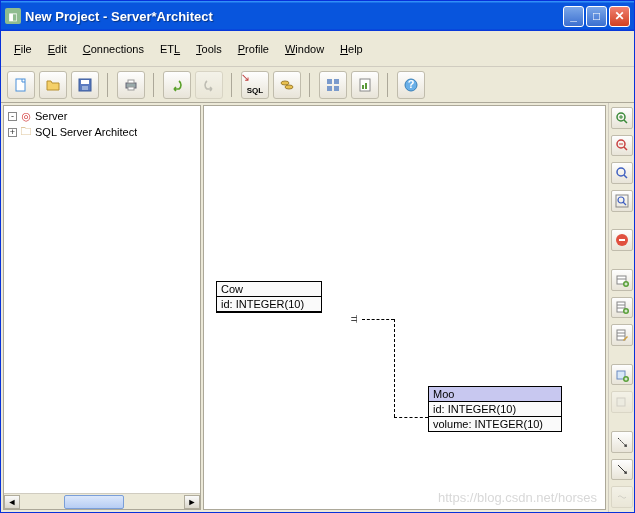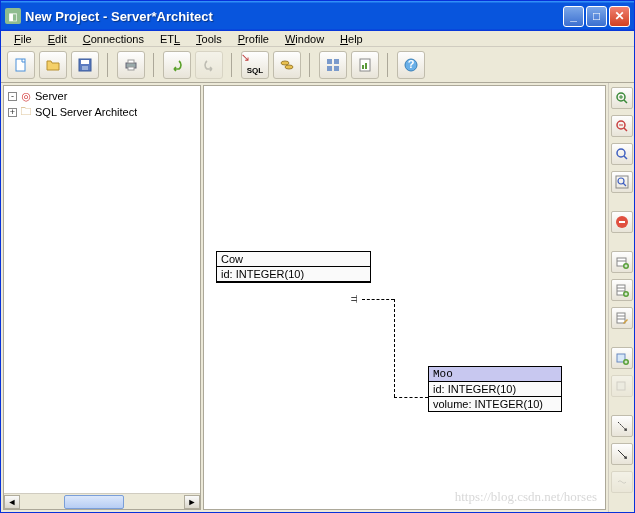--- a/index.html
+++ b/index.html
@@ -5,21 +5,21 @@
 * { box-sizing: border-box; margin: 0; padding: 0; font-family: Tahoma, sans-serif; font-size: 11px; }
 body { background: #ece9d8; width: 635px; height: 513px; overflow: hidden; }
 .window { width: 635px; height: 513px; border: 1px solid #0831d9; background: #ece9d8; display: flex; flex-direction: column; }
 .titlebar { height: 30px; background: linear-gradient(to bottom, #3b9eff 0%, #0855dd 8%, #0855dd 92%, #0831d9 100%); display: flex; align-items: center; padding: 0 4px; color: white; }
 .titlebar .app-icon { width: 16px; height: 16px; margin-right: 4px; background: #8fbc8f; border-radius: 2px; display:inline-flex; align-items:center; justify-content:center; font-size:10px;}
 .titlebar .title { flex: 1; font-weight: bold; font-size: 13px; text-shadow: 1px 1px 1px rgba(0,0,0,0.4); }
 .titlebar .winbtns { display: flex; gap: 2px; }
 .winbtn { width: 21px; height: 21px; border: 1px solid white; border-radius: 3px; display: flex; align-items: center; justify-content: center; font-weight: bold; font-size: 12px; color: white; cursor: pointer; }
 .winbtn.min, .winbtn.max { background: linear-gradient(to bottom,#7ba7e8,#3b6fd0); }
 .winbtn.close { background: linear-gradient(to bottom,#f08070,#d04020); }
-.menubar { height: 16px; background: #ece9d8; display: flex; align-items: center; padding: 2px 6px; gap: 2px; border-bottom: 1px solid #d0ccc0;}
+.menubar { height: 36px; background: #ece9d8; display: flex; align-items: center; padding: 2px 6px; gap: 2px; border-bottom: 1px solid #d0ccc0;}
 .menuitem { padding: 2px 7px; cursor: pointer; }
 .menuitem .ul { text-decoration: underline; }
 .toolbar { height: 36px; background: #ece9d8; display: flex; align-items: center; padding: 2px 6px; border-bottom: 1px solid #aca899; gap: 0; }
 .tbtn { width: 28px; height: 28px; border: 1px solid #c0bcac; background: linear-gradient(to bottom,#fefefe,#e8e4d8); border-radius: 3px; margin-right: 4px; display: flex; align-items: center; justify-content: center; cursor: pointer; font-size: 14px; }
 .tbtn.disabled { opacity: 0.45; cursor: default; }
 .tsep { width: 6px; height: 24px; border-left: 1px solid #aca899; margin: 0 4px; }
 .sql-lbl { font-size: 8px; font-weight: bold; position: relative; top: 4px; margin-top: 16px; }
 .main { flex: 1; display: flex; background: #ece9d8; min-height: 0; }
 .tree-panel { width: 198px; background: white; border: 1px solid #aca899; margin: 2px; display: flex; flex-direction: column; }
 .tree { flex: 1; padding: 2px; }
@@ -29,28 +29,28 @@
 .tree-icon.tgt { color:#d03030;}
 .tree-icon.db { color:#c09040;}
 .tree-scroll { height: 16px; background: #ece9d8; border-top: 1px solid #d0ccc0; display:flex; align-items:center; }
 .tree-scroll .arrow { width:16px; height:14px; background:linear-gradient(#fafafa,#dcd8cc); border:1px solid #b0ac9c; text-align:center; font-size:9px; line-height:12px;}
 .tree-scroll .thumb { width:60px; height:14px; margin-left:44px; background:linear-gradient(#dbe7fb,#b7cdf3); border:1px solid #7a9ed8; border-radius:2px;}
 .canvas { flex: 1; background: white; border: 1px solid #aca899; margin: 2px 2px 2px 0; position: relative; overflow: hidden; }
 .entity { position: absolute; border: 1px solid black; background: #fafafa; font-size: 11px; }
 .entity .ename { padding: 1px 4px; font-weight: normal; }
 .entity .sect { border-top: 1px solid black; }
 .entity .col { padding: 1px 4px; white-space: nowrap; }
-.entity.moo .ename { background: #c8c8f0; font-family: Liberation Mono, monospace; }
+.entity.moo .ename { background: #c8c8f0; }
 .crow { position:absolute; font-size:14px; transform: scaleX(0.6);}
 .rel { position:absolute; border-style: dashed; border-color: black; border-width: 0;}
 .side-tools { width: 26px; background: #ece9d8; border-left:1px solid #d0ccc0; padding: 4px 2px; display: flex; flex-direction: column; gap: 6px; align-items: center; }
 .stbtn { width: 22px; height: 22px; border: 1px solid #c0bcac; background: linear-gradient(to bottom,#fefefe,#e8e4d8); border-radius: 2px; display: flex; align-items: center; justify-content: center; cursor: pointer; font-size: 12px; }
 .stbtn.disabled { opacity: 0.4; }
 .sgap { height: 6px; }
-.watermark { position: absolute; right: 8px; bottom: 4px; color: #d8d8d8; font-size: 13px; font-family: Liberation Serif, serif; }
+.watermark { position: absolute; right: 8px; bottom: 4px; color: #d8d8d8; font-size: 13px; font-family: Liberation Sans, sans-serif; }
 svg.gicon { width:16px; height:16px; }
 </style>
 </head>
 <body>
 
 <div class="window">
 
   <div class="titlebar">
     <span class="app-icon">◧</span>
     <span class="title">New Project - Server*Architect</span>
@@ -161,21 +161,21 @@
         </div>
       </div>
       <div class="tree-scroll">
         <div class="arrow">◄</div>
         <div class="thumb"></div>
         <div class="arrow" style="margin-left:auto">►</div>
       </div>
     </div>
 
     <div class="canvas">
-      <div class="entity" style="left:12px; top:165px; width:155px;">
+      <div class="entity" style="left:12px; top:175px; width:106px;">
         <div class="ename">Cow</div>
         <div class="sect">
           <div class="col">id: INTEGER(10)</div>
         </div>
         <div class="sect">
         </div>
       </div>
 
       <div class="entity moo" style="left:224px; top:280px; width:134px;">
         <div class="ename">Moo</div>

